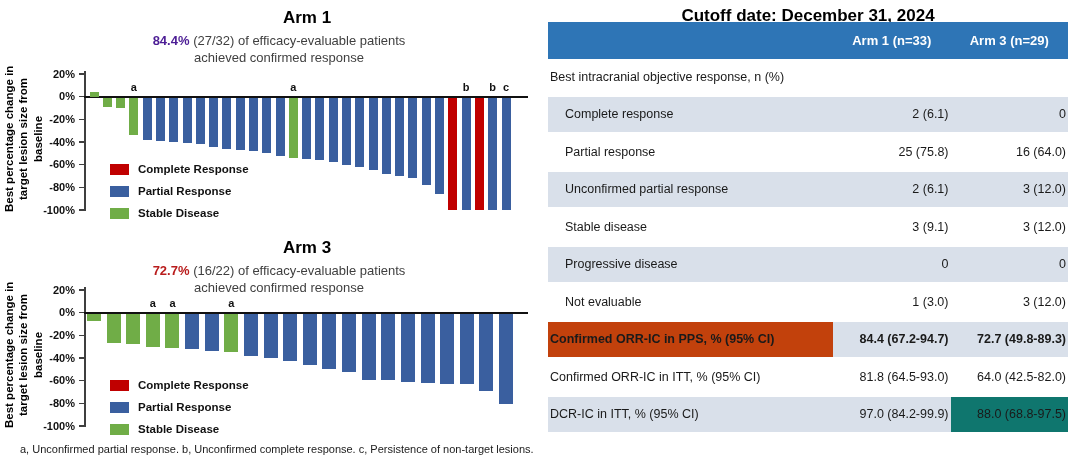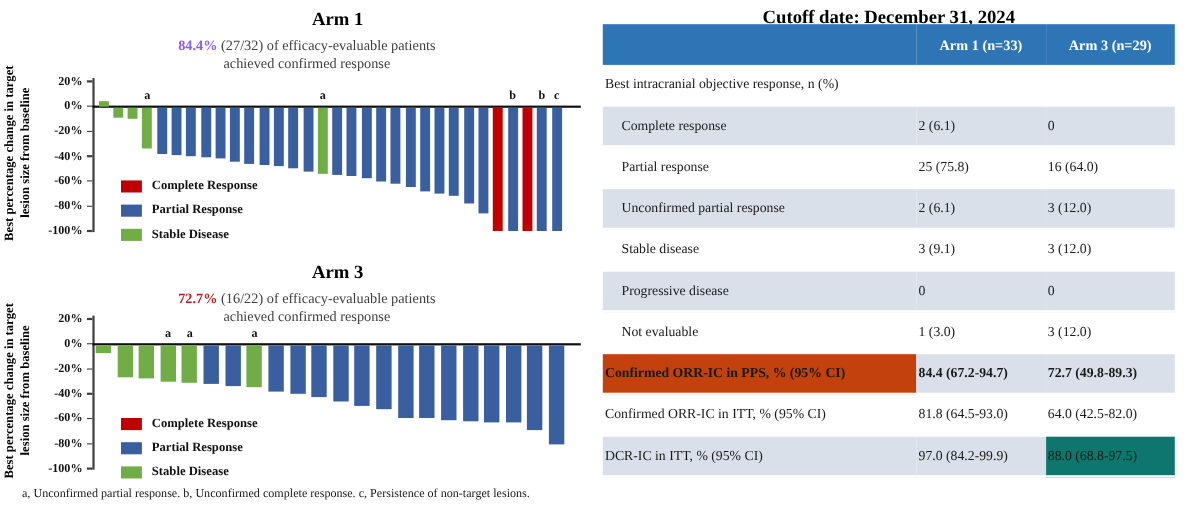--- a/index.html
+++ b/index.html
@@ -1,18 +1,18 @@
 <!DOCTYPE html>
 <html><head>
 <meta charset="utf-8">
 <style>
   html,body { margin:0; padding:0; background:#fff; }
   .canvas {
     position:relative; width:1080px; height:464px; background:#ffffff;
-    font-family:Liberation Serif, serif; color:#1a1a1a; overflow:hidden;
+    font-family:Liberation Sans, sans-serif; color:#1a1a1a; overflow:hidden;
   }
   
   .charts-panel { position:absolute; left:0; top:0; width:545px; height:464px; }
   .chart { position:absolute; left:0; width:545px; }
   #chart0 { top:0; height:226px; }
   #chart1 { top:226px; height:212px; }
   .chart-title { position:absolute; left:86px; width:442px; text-align:center;
     font-size:17px; font-weight:bold; color:#000; }
   #chart0 .chart-title { top:8px; }
   #chart1 .chart-title { top:12px; }
@@ -49,34 +49,34 @@
   table.results { position:absolute; top:22px; left:0; width:520px;
     border-collapse:separate; border-spacing:0; table-layout:fixed; font-size:12.5px; }
   table.results col.c-label { width:285px; }
   table.results col.c-v { width:117.5px; }
   table.results th { height:37px; color:#fff; font-size:13px; font-weight:bold;
     text-align:center; padding:0; }
   table.results td { height:35.5px; padding:0 2px; border-bottom:2px solid #fff;
     vertical-align:middle; }
   td.lbl { text-align:left; padding-left:5px; }
   tr.sub td.lbl { padding-left:17px; }
-  td.val { text-align:left; }
+  td.val { text-align:right; }
   tr.bold td { font-weight:bold; }
 </style>
 </head>
 <body>
 
 <div class="canvas">
 
   <section class="charts-panel">
 
     <div class="chart" id="chart0">
       <div class="chart-title">Arm 1</div>
       <div class="chart-sub">
-        <div><span class="pct" style="color: #8b5cf6;">84.4%</span> <span>(27/32) of efficacy-evaluable patients</span></div>
+        <div><span class="pct" style="color: #4c1d95;">84.4%</span> <span>(27/32) of efficacy-evaluable patients</span></div>
         <div>achieved confirmed response</div>
       </div>
       <div class="ylabel">Best percentage change in target lesion size from baseline</div>
       <div class="plot">
         <div class="legend">
           <div class="legend-item">
               <span class="legend-swatch" style="background: rgb(192, 0, 0);"></span>
               <span class="legend-label">Complete Response</span>
             </div>
           <div class="legend-item">

